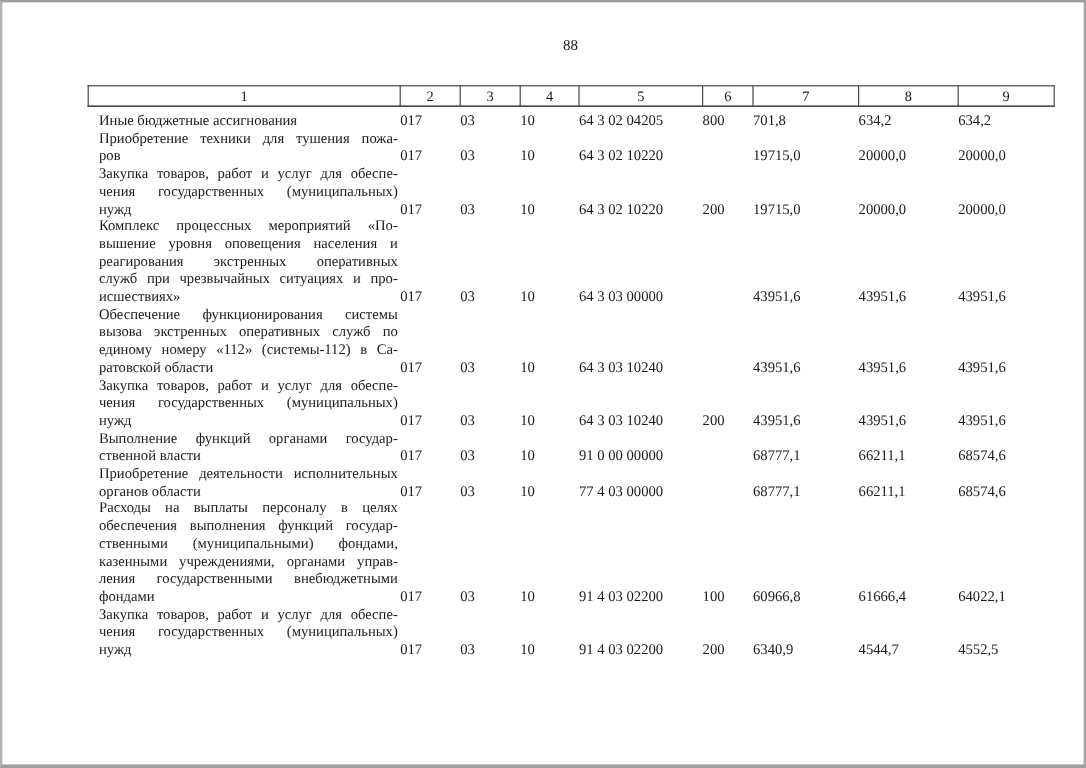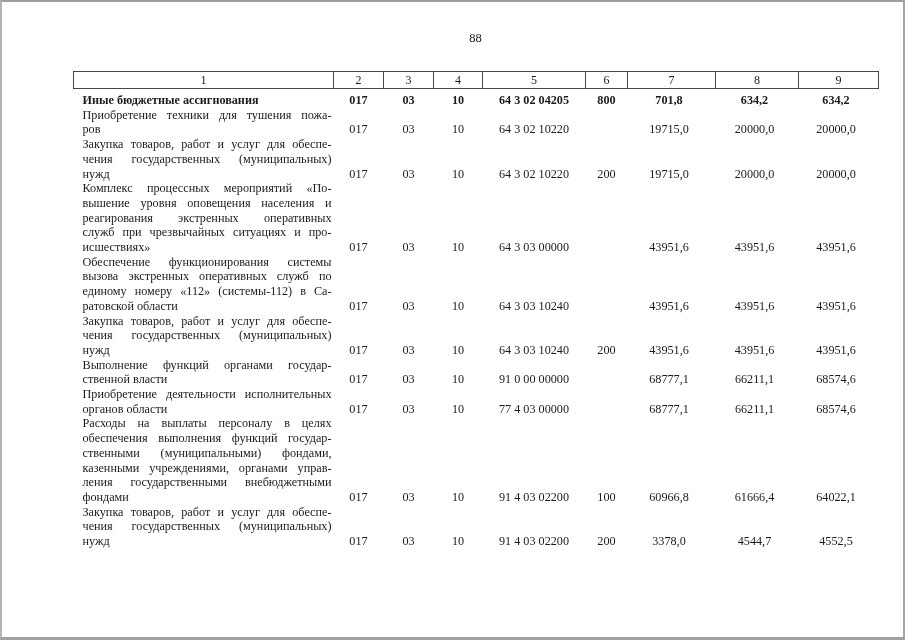--- a/index.html
+++ b/index.html
@@ -53,37 +53,36 @@
     font-size: 12px;
     line-height: 16px;
   }
   table.budget tbody td {
     padding: 0;
     vertical-align: bottom;
     line-height: 14.7px;
   }
   table.budget tbody tr:first-child td {
     padding-top: 4px;
-    font-weight: bold;
   }
   td.desc {
     padding-left: 9px !important;
     padding-right: 2px !important;
   }
   td.desc .jl {
     text-align: justify;
     text-align-last: justify;
     white-space: nowrap;
     line-height: 14.7px;
   }
   td.desc .jl-last {
     text-align-last: left;
   }
-  td.ctr { text-align: center; }
-  td.amt { text-align: center; padding-right: 5px !important; }
+  td.ctr { }
+  td.amt { text-align: left; padding-right: 5px !important; }
 </style>
 </head>
 <body>
 
 <div class="page">
 
   <div class="page-number">88</div>
 
   <table class="budget">
     <colgroup>
@@ -251,20 +250,20 @@
           <td class="desc">
             <div class="jl">Закупка товаров, работ и услуг для обеспе-</div>
             <div class="jl">чения государственных (муниципальных)</div>
             <div class="jl jl-last">нужд</div>
           </td>
           <td class="ctr">017</td>
           <td class="ctr">03</td>
           <td class="ctr">10</td>
           <td class="ctr">91 4 03 02200</td>
           <td class="ctr">200</td>
-          <td class="amt">3378,0</td>
+          <td class="amt">6340,9</td>
           <td class="amt">4544,7</td>
           <td class="amt">4552,5</td>
         </tr>
       </tbody>
   </table>
 
 </div>
 
 </body></html>

